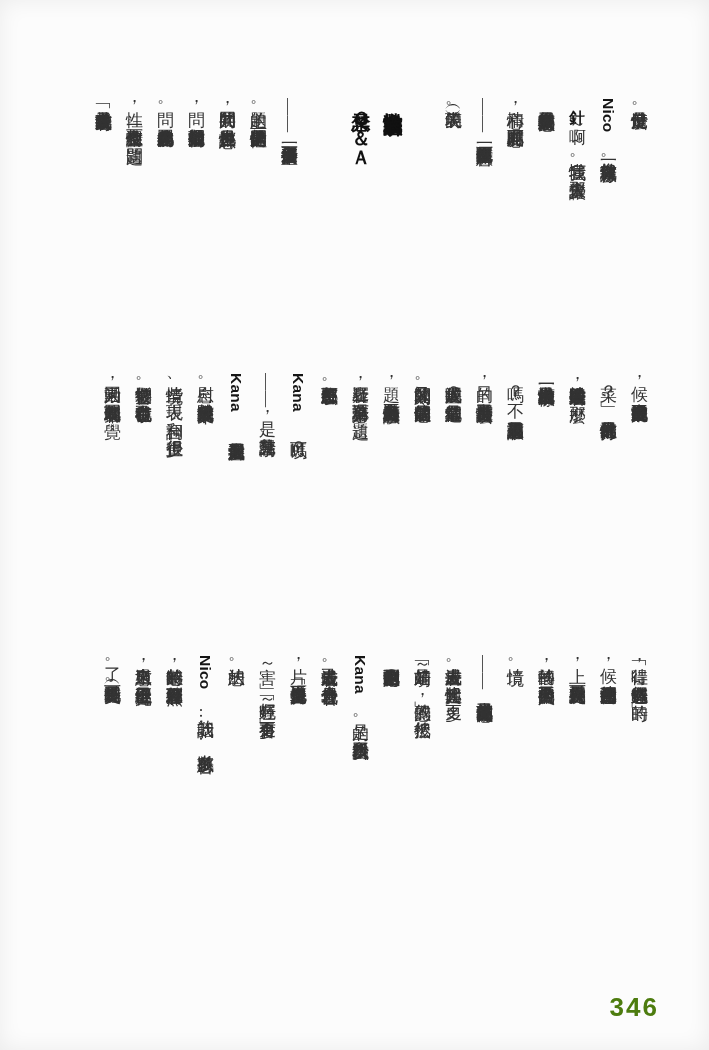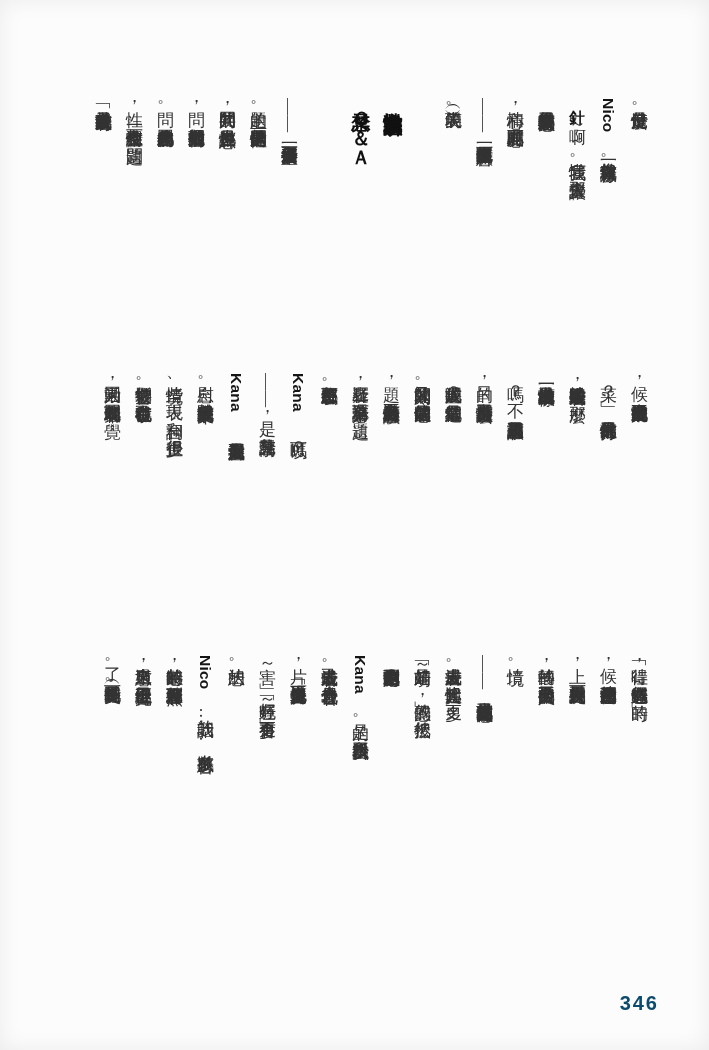--- a/index.html
+++ b/index.html
@@ -61,23 +61,23 @@
     white-space: nowrap;
     letter-spacing: 0.5px;
   }
 
   .pagenum {
     position: absolute;
     top: 992px;
     right: 50px;
     font-family: "Liberation Sans", sans-serif;
     font-weight: 700;
-    font-size: 20px;
+    font-size: 26px;
     letter-spacing: 2px;
-    color: #0c4a6e;
+    color: #4d7c0f;
   }
 </style>
 </head>
 <body>
 
 <div class="page">
 
   <section class="vtext block1-right">
       <div class="col">竟是什麼情況。</div>
       <div class="col"><b class="speaker">Nico</b>　就像健康教育課一樣。</div>

